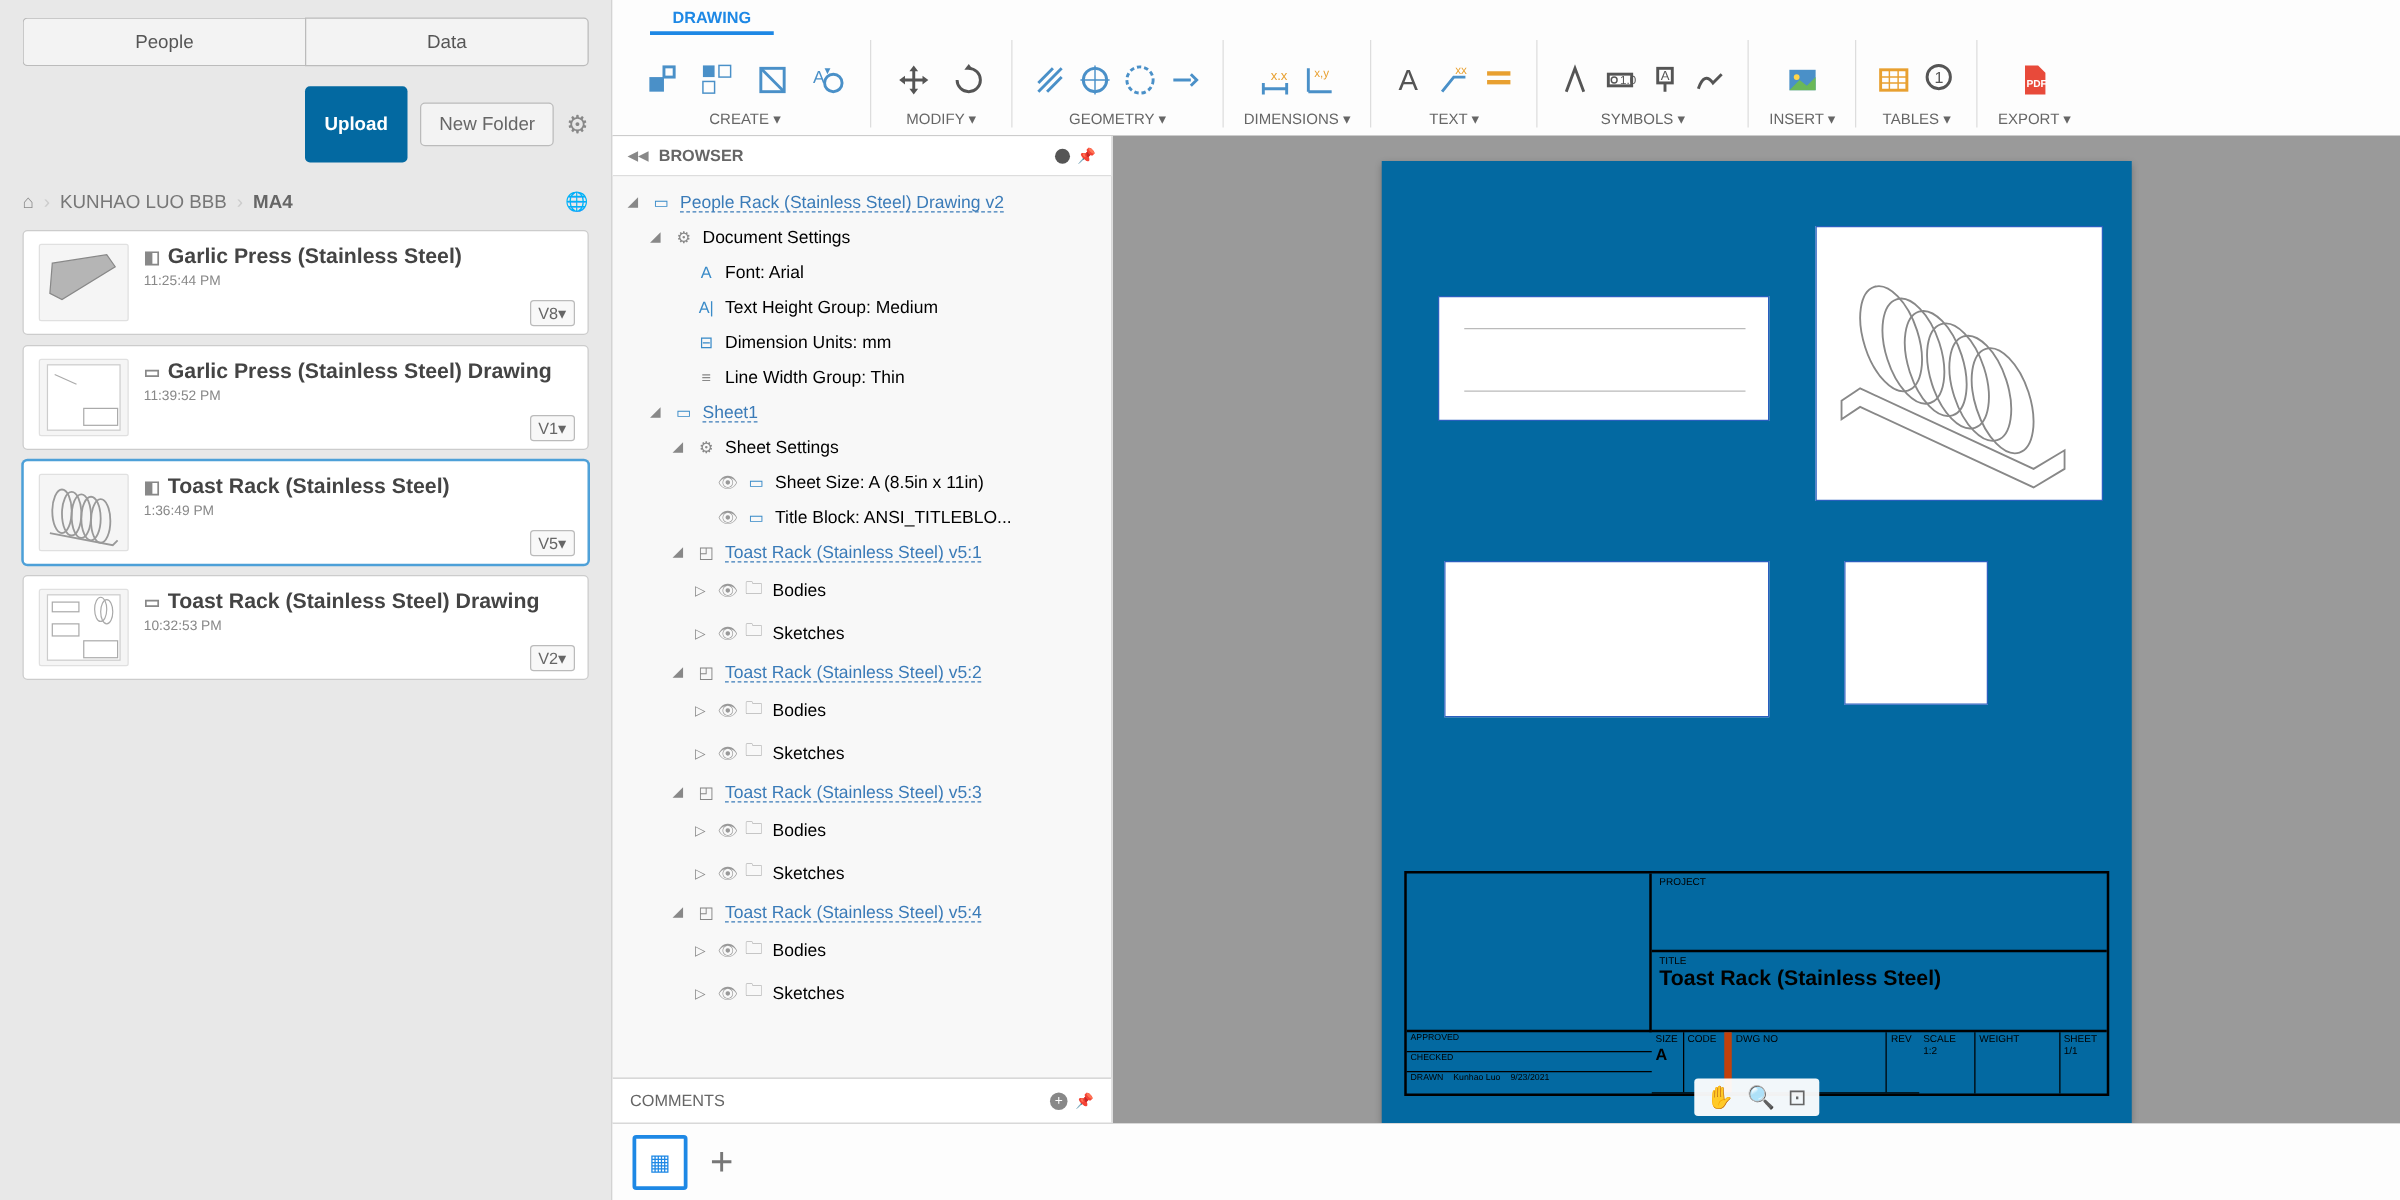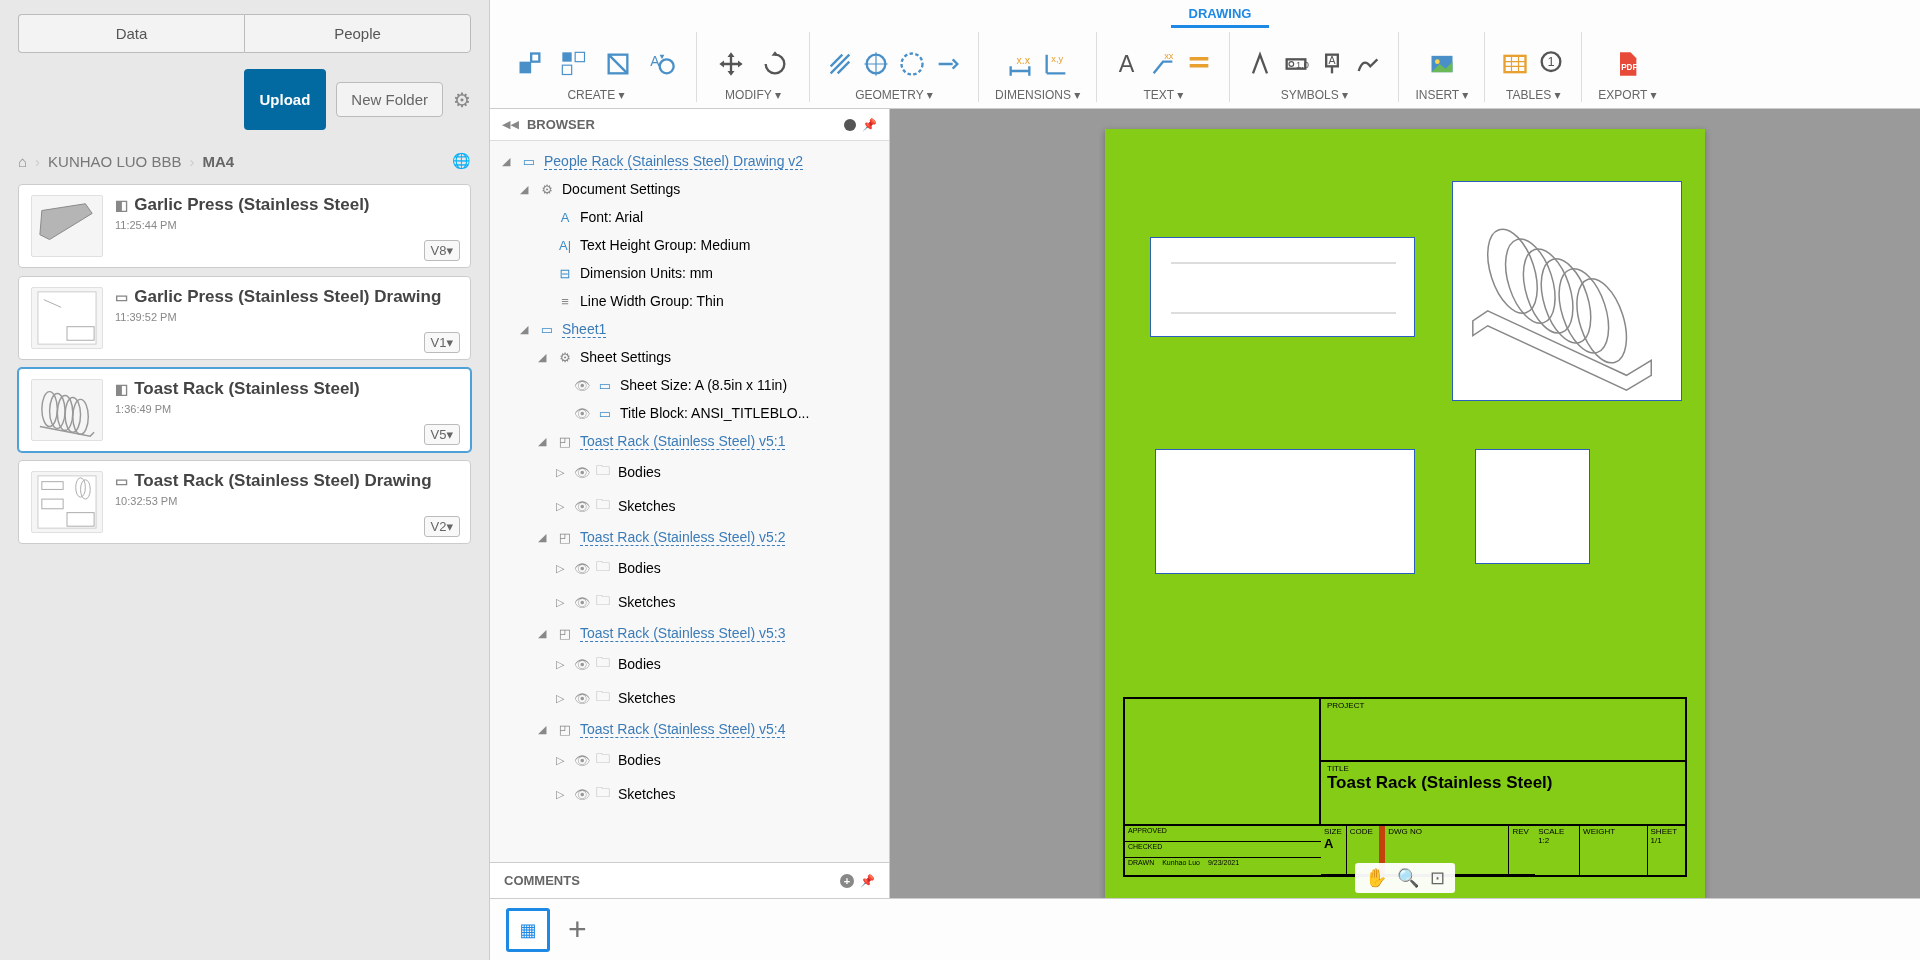--- a/index.html
+++ b/index.html
@@ -23,21 +23,21 @@
 .card.active { border:1px solid #4da0d8; box-shadow:0 0 0 1px #4da0d8; }
 .thumb { width:72px; height:62px; background:#f5f5f5; border:1px solid #e0e0e0; border-radius:2px; display:flex; align-items:center; justify-content:center; color:#aaa; font-size:11px; overflow:hidden; }
 .cbody { flex:1; }
 .ctitle { display:flex; align-items:center; gap:6px; color:#444; font-size:17px; font-weight:bold; }
 .ic3d { color:#888; font-size:14px; }
 .ctime { color:#888; font-size:11px; margin-top:4px; }
 .ver { position:absolute; bottom:6px; right:10px; font-size:13px; color:#666; border:1px solid #bbb; border-radius:3px; padding:2px 6px; background:#f8f8f8; cursor:pointer; }
 .thumb svg { width:100%; height:100%; }
 
 .right-panel { flex:1; height:100%; background:#e8e8e8; display:flex; flex-direction:column; }
-.ribbon { background:#fdfdfd; border-bottom:1px solid #ccc;text-align:center; }
+.ribbon { background:#fdfdfd; border-bottom:1px solid #ccc; }
 .rtab { display:inline-block; padding:6px 18px 4px; color:#1e88e5; font-size:13px; font-weight:bold; border-bottom:3px solid #1e88e5; margin-left:30px; }
 .rgroups { display:flex; align-items:flex-end; padding:4px 8px 6px; }
 .rgroup { display:flex; flex-direction:column; align-items:center; padding:0 14px; }
 .ricons { display:flex; gap:8px; align-items:center; height:48px; }
 .rlabel { font-size:12px; color:#666; margin-top:0; }
 .rsep { width:1px; height:70px; background:#ddd; margin:0 2px; }
 .ric { width:36px; height:36px; display:flex; align-items:center; justify-content:center; color:#4a90c8; cursor:pointer; }
 .ric.sm { width:28px; }
 .ric svg { width:28px; height:28px; }
 
@@ -49,41 +49,41 @@
 .bhead .pin { color:#888; font-size:12px; }
 .btree { padding:6px 8px; overflow-y:auto; flex:1; }
 .node { display:flex; align-items:center; padding:5px 4px; gap:6px; white-space:nowrap; }
 .tri { width:12px; color:#888; font-size:11px; cursor:pointer; }
 .nic { width:18px; height:18px; display:flex; align-items:center; justify-content:center; color:#888; font-size:13px; }
 .nic.blue { color:#3a8bc8; }
 .eye { color:#999; font-size:13px; width:16px; cursor:pointer; }
 .fold { color:#999; width:16px; }
 .ntxt { color:#000000; }
 .ntxt.link { color:#3a7bb8; border-bottom:1px dashed #3a7bb8; }
-.comments { border-top:1px solid #ccc; padding:10px 14px; background:#fff; display:flex; align-items:center; font-size:13px; color:#666; font-weight:bold; }
+.comments { border-top:1px solid #ccc; padding:10px 14px; background:#fff; display:flex; align-items:center; font-size:13px; color:#666; font-weight:normal; }
 .comments .plus { margin-left:auto; width:14px; height:14px; border-radius:50%; background:#888; color:#fff; font-size:11px; display:flex; align-items:center; justify-content:center; margin-right:6px; }
 
 .canvas { flex:1; background:#9a9a9a; position:relative; display:flex; justify-content:center; padding:20px; overflow:auto; }
-.sheet { width:600px; height:770px; background:#84cc16; position:relative; box-shadow:0 2px 6px rgba(0,0,0,.3); }
+.sheet { width:600px; height:770px; background:#0369a1; position:relative; box-shadow:0 2px 6px rgba(0,0,0,.3); }
 .view { position:absolute; border:1.5px solid #2a5fbf; background:#fff; }
 .titleblock { position:absolute; left:18px; right:18px; bottom:22px; height:180px; border:2px solid #000; font-size:11px; }
 .viewtools { position:absolute; left:50%; bottom:6px; transform:translateX(-50%); display:flex; gap:10px; background:rgba(255,255,255,.95); padding:4px 10px; border-radius:3px; }
 .viewtools span { color:#666; font-size:18px; cursor:pointer; }
 
 .bottombar { height:62px; background:#fdfdfd; border-top:1px solid #ccc; display:flex; align-items:center; padding:0 16px; gap:18px; }
 .sheetthumb { width:44px; height:44px; border:3px solid #1e88e5; border-radius:3px; background:#fff; display:flex; align-items:center; justify-content:center; color:#1e88e5; font-size:18px; cursor:pointer; }
 .addsheet { font-size:32px; color:#777; cursor:pointer; }
 </style>
 </head>
 <body>
 
 <div class="left-panel">
   <div class="tabs">
+    <div class="tab">People</div>
     <div class="tab">Data</div>
-    <div class="tab">People</div>
   </div>
   <div class="btnbar">
     <button class="btn-upload">Upload</button>
     <button class="btn-newfolder">New Folder</button>
     <span class="gear">⚙</span>
   </div>
   <div class="crumbs">
     <span class="home">⌂</span>
     <span class="sep">›</span>
     <span>KUNHAO LUO BBB</span>

